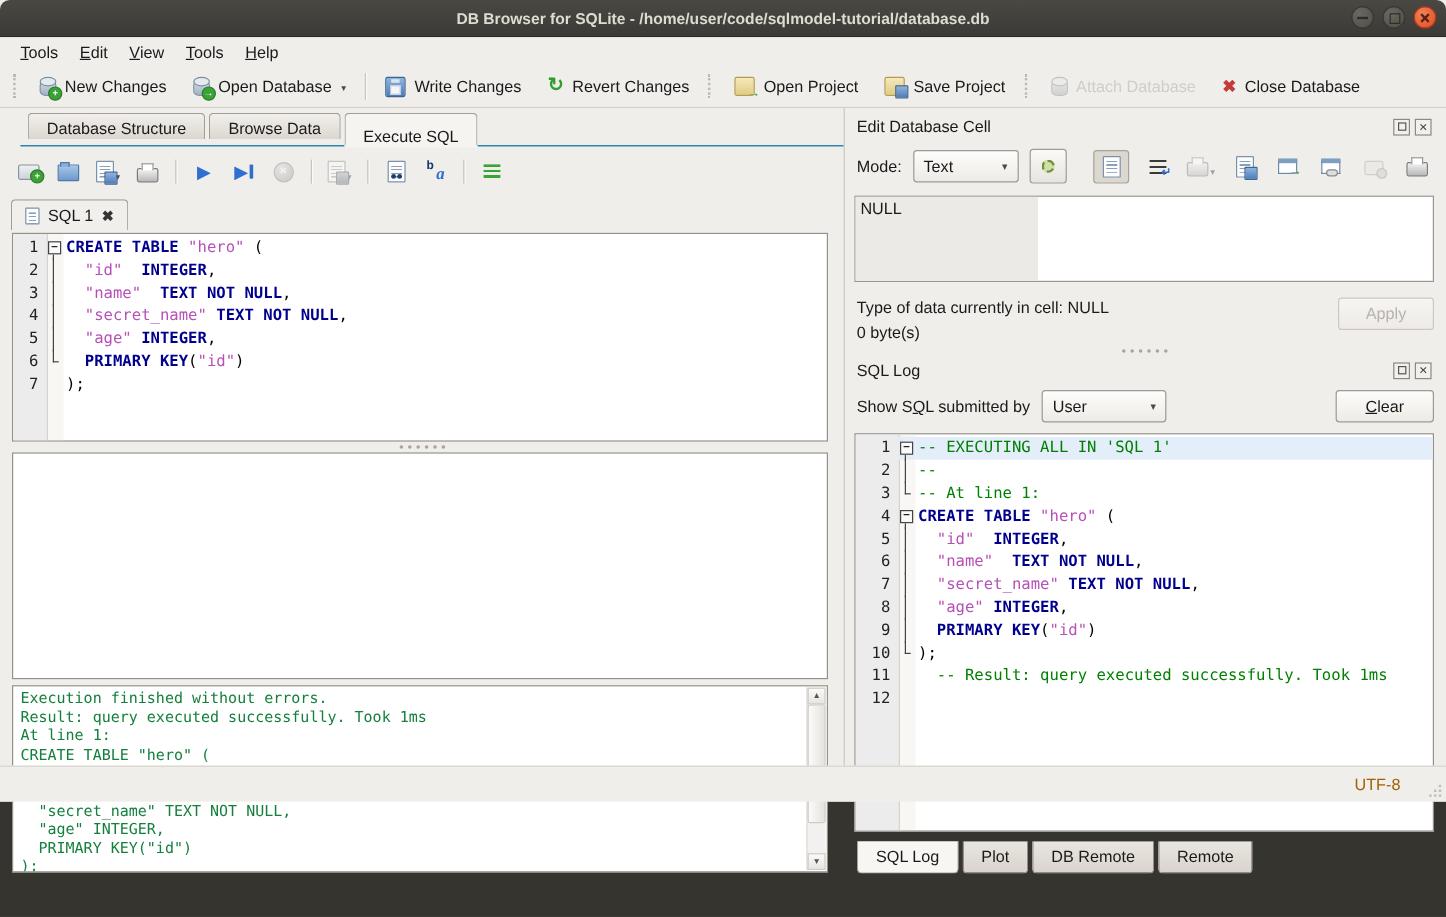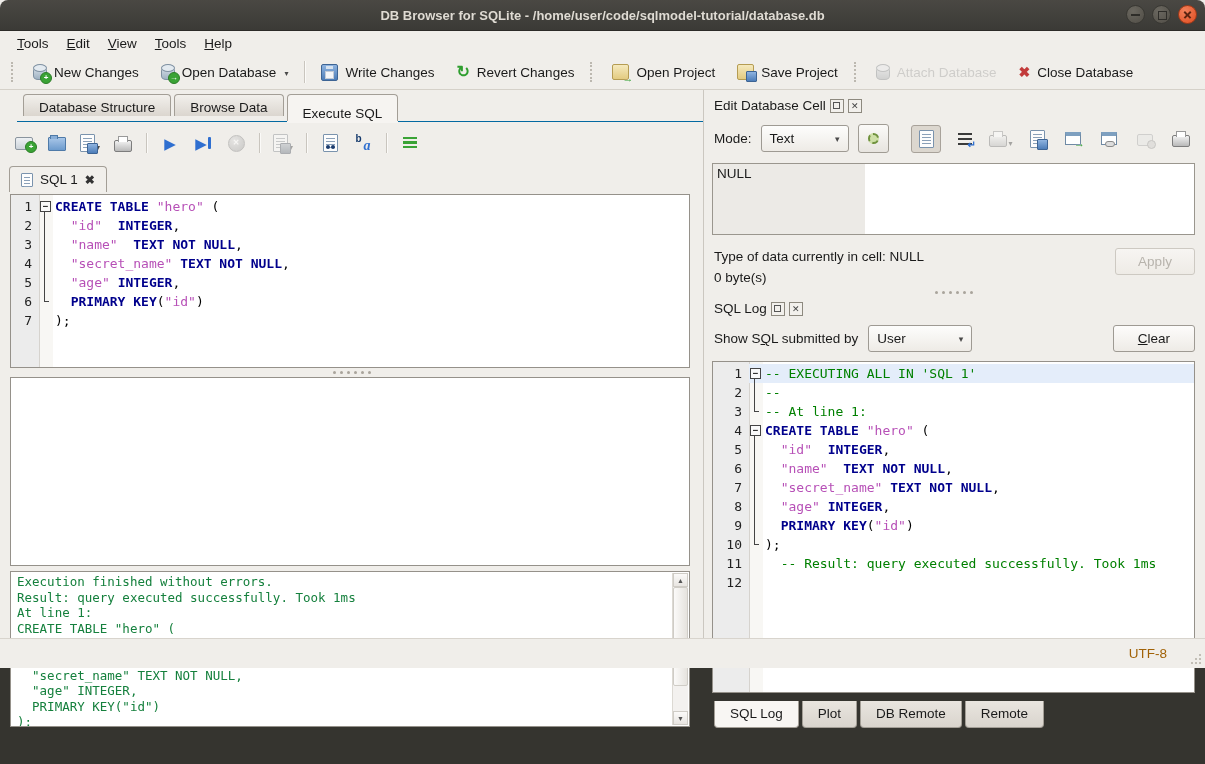--- a/index.html
+++ b/index.html
@@ -110,21 +110,21 @@
 
   .pane-empty{margin:0 13px 0 10px;height:187px;background:#fff;border:1px solid #95918a;}
   .results-box{margin:5px 13px 0 10px;height:154px;background:#fff;border:1px solid #95918a;position:relative;overflow:hidden;}
   .results-text{margin:0;padding:2px 22px 0 6px;font:12.5px/15.6px "DejaVu Sans Mono",monospace;color:#15803d;white-space:pre;}
   .vscroll{position:absolute;top:1px;right:1px;bottom:1px;width:15px;background:#f3f1ef;border-left:1px solid #dcd9d3;display:flex;flex-direction:column;}
   .sbb{height:14px;font-size:7px;color:#555;text-align:center;line-height:14px;background:linear-gradient(#fbfaf9,#e8e5e1);border:1px solid #cfccc6;box-sizing:border-box;}
   .sbtrack{flex:1;position:relative;}
   .sbthumb{position:absolute;left:0;right:0;top:0;height:78%;background:linear-gradient(90deg,#fbfaf9,#e6e3de);border:1px solid #cfccc6;border-radius:2px;}
 
   
-  .phead{display:flex;align-items:center;justify-content:flex-start;padding:4px 2px 2px 2px;}
+  .phead{display:flex;align-items:center;justify-content:space-between;padding:4px 2px 2px 2px;}
   .ptitle{font-size:13.5px;}
   .dockbtns{display:flex;}
   .dock{width:14px;height:14px;border:1px solid #8d897f;background:#f2f0ec;display:inline-flex;align-items:center;justify-content:center;font-size:9px;line-height:12px;color:#444;margin-left:4px;box-sizing:border-box;}
   .dock-float{width:5px;height:5px;border:1px solid #555;display:block;}
 
   .mode-row{display:flex;align-items:center;gap:9px;padding:9px 0 6px 2px;}
   .lbl{font-size:13.5px;}
   .combo{display:inline-flex;align-items:center;justify-content:space-between;background:linear-gradient(#fdfdfc,#eeebe6);border:1px solid #9e9a93;border-radius:3px;padding:4px 8px;height:27px;box-sizing:border-box;font-size:13.5px;}
   .combo .caret{font-size:9px;color:#4a4a4a;margin-left:10px;}
   .combo.mode{width:88px;}

